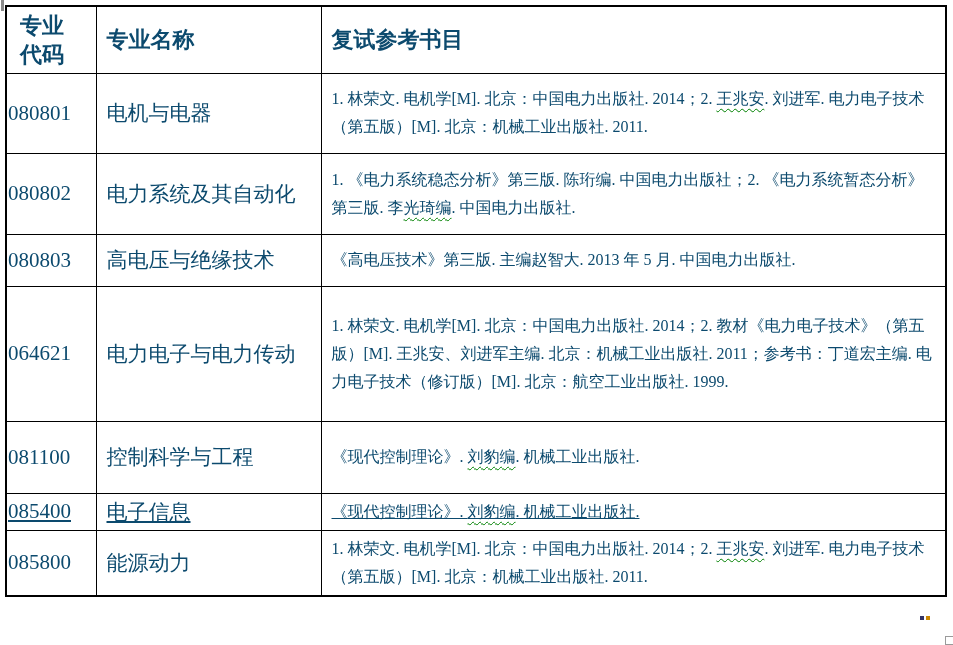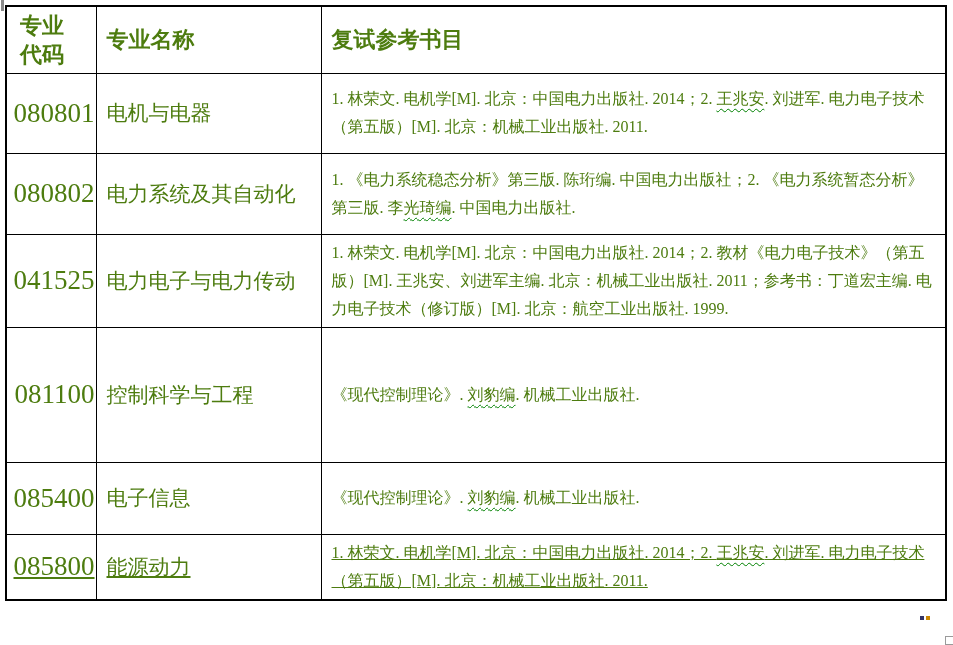--- a/index.html
+++ b/index.html
@@ -1,21 +1,21 @@
 <!DOCTYPE html>
 <html><head>
 <meta charset="utf-8">
 <style>
   html,body { margin:0; padding:0; }
   body { background:#e8e8e8; }
   .page {
     position:relative; width:953px; height:645px; background:#ffffff;
     overflow:hidden;
     font-family:"Liberation Serif","DejaVu Serif",serif;
-    color:#4d7c0f;
+    color:#0c4a6e;
   }
   .doc-table {
     position:absolute; left:5px; top:5px; width:940px;
     border-collapse:collapse; table-layout:fixed;
     border:2px solid #000;
   }
   .doc-table th, .doc-table td {
     border:1px solid #000;
     vertical-align:middle;
     overflow:hidden;
@@ -27,21 +27,21 @@
   tbody tr:nth-child(4) { height:135px; }
   tbody tr:nth-child(5) { height:72px; }
   tbody tr:nth-child(6) { height:35px;text-decoration:underline; }
   tbody tr:nth-child(7) { height:36px; }
   tbody tr:nth-child(8) { height:70px; }
   th {
     font-size:22px; font-weight:bold; text-align:left;
     padding:0 10px; line-height:29px;
   }
   th.col-code { white-space:pre-line; padding-left:13px; }
-  td.code-cell  { text-align:right; font-size:27px; }
+  td.code-cell  { text-align:left; font-size:21px; }
   td.name-cell  { text-align:left; font-size:21px; padding:0 10px; }
   td.books-cell { text-align:left; font-size:16px; padding:4px 10px; line-height:28px; }
   .squiggle {
     text-decoration-line:underline;
     text-decoration-style:wavy;
     text-decoration-color:#008000;
     text-decoration-thickness:1px;
     text-underline-offset:4px;
   }
   .caret {
@@ -84,21 +84,26 @@
           <td class="code-cell">080801</td>
           <td class="name-cell"><span>电机与电器</span></td>
           <td class="books-cell"><span>1. 林荣文. 电机学[M]. 北京：中国电力出版社. 2014；2. </span><span class="squiggle">王兆安</span><span>. 刘进军. 电力电子技术（第五版）[M]. 北京：机械工业出版社. 2011.</span></td>
         </tr>
         <tr>
           <td class="code-cell">080802</td>
           <td class="name-cell"><span>电力系统及其自动化</span></td>
           <td class="books-cell"><span>1. 《电力系统稳态分析》第三版. 陈珩编. 中国电力出版社；2. 《电力系统暂态分析》第三版. 李</span><span class="squiggle">光琦编</span><span>. 中国电力出版社.</span></td>
         </tr>
         <tr>
-          <td class="code-cell">041525</td>
+          <td class="code-cell">080803</td>
+          <td class="name-cell"><span>高电压与绝缘技术</span></td>
+          <td class="books-cell"><span>《高电压技术》第三版. 主编赵智大. 2013 年 5 月. 中国电力出版社.</span></td>
+        </tr>
+        <tr>
+          <td class="code-cell">064621</td>
           <td class="name-cell"><span>电力电子与电力传动</span></td>
           <td class="books-cell"><span>1. 林荣文. 电机学[M]. 北京：中国电力出版社. 2014；2. 教材《电力电子技术》（第五版）[M]. 王兆安、刘进军主编. 北京：机械工业出版社. 2011；参考书：丁道宏主编. 电力电子技术（修订版）[M]. 北京：航空工业出版社. 1999.</span></td>
         </tr>
         <tr>
           <td class="code-cell">081100</td>
           <td class="name-cell"><span>控制科学与工程</span></td>
           <td class="books-cell"><span>《现代控制理论》. </span><span class="squiggle">刘豹编</span><span>. 机械工业出版社.</span></td>
         </tr>
         <tr>
           <td class="code-cell">085400</td>

